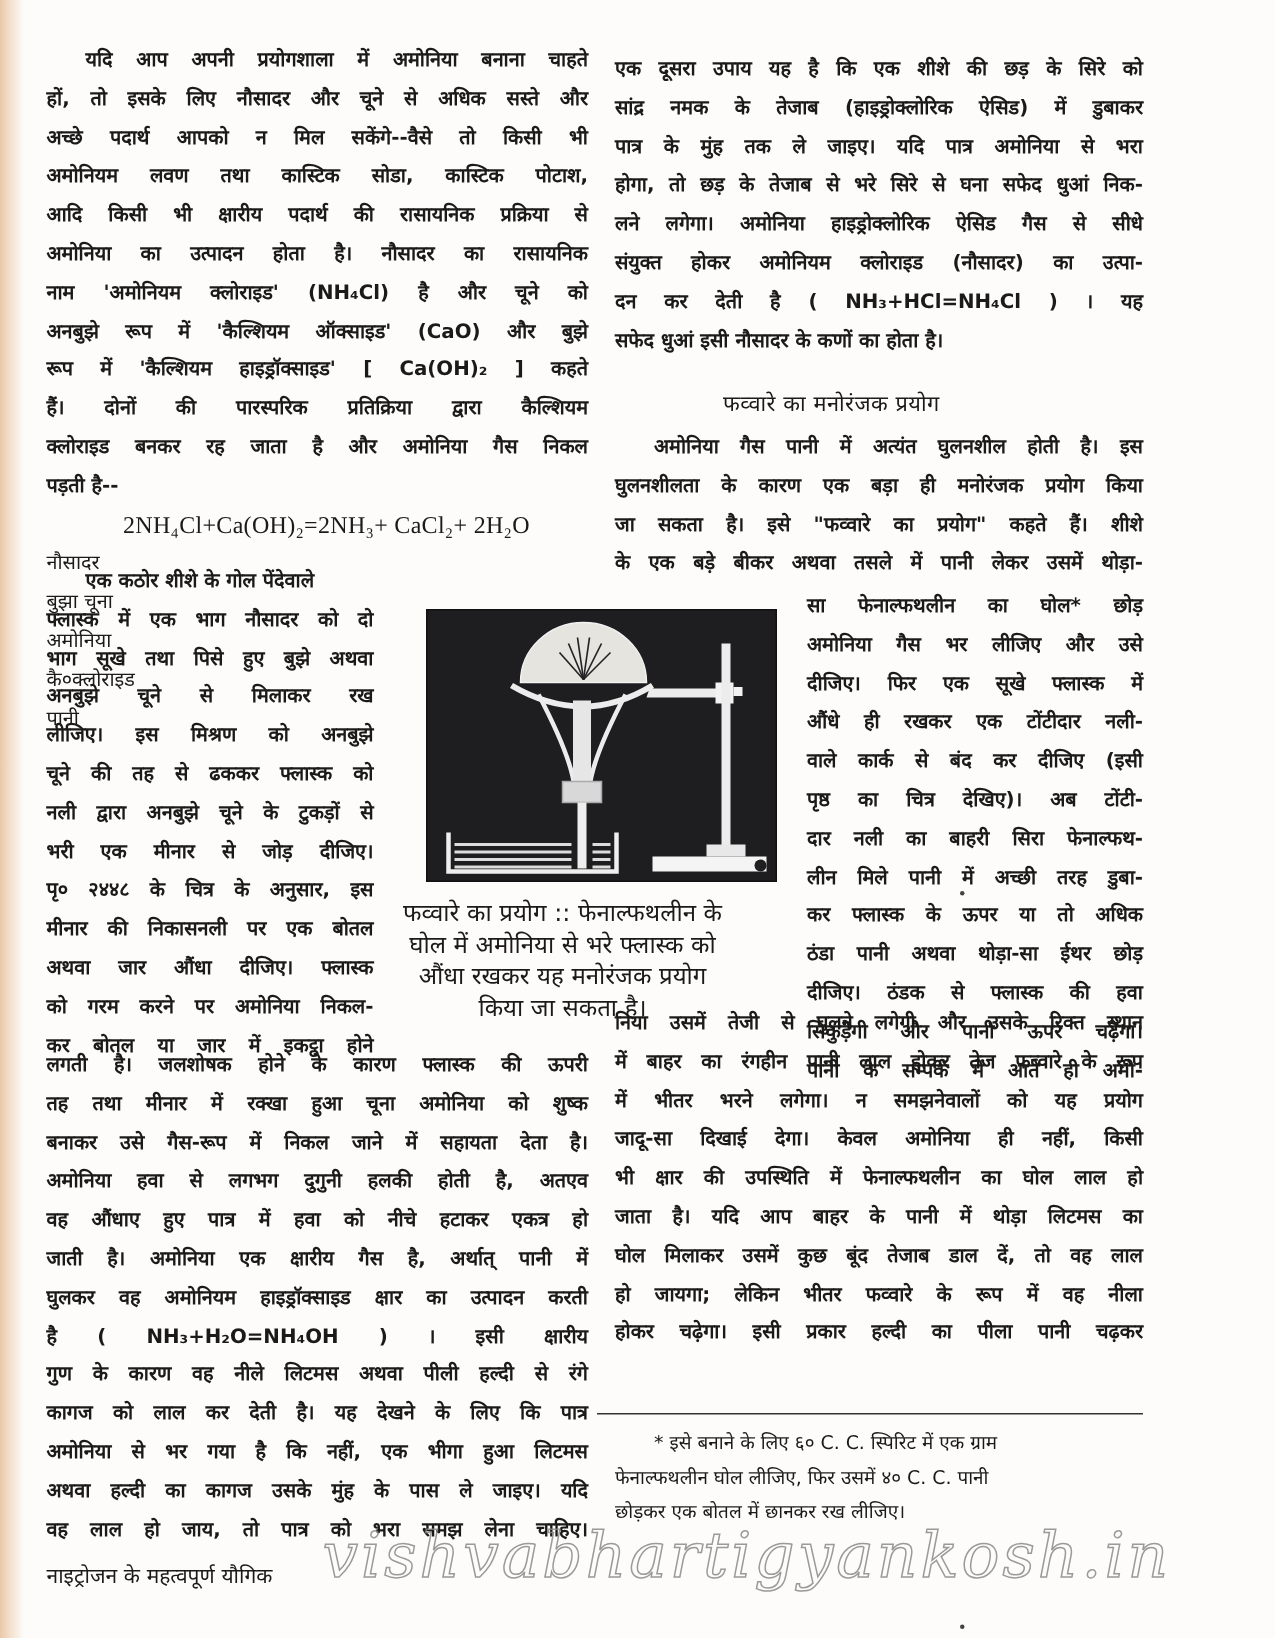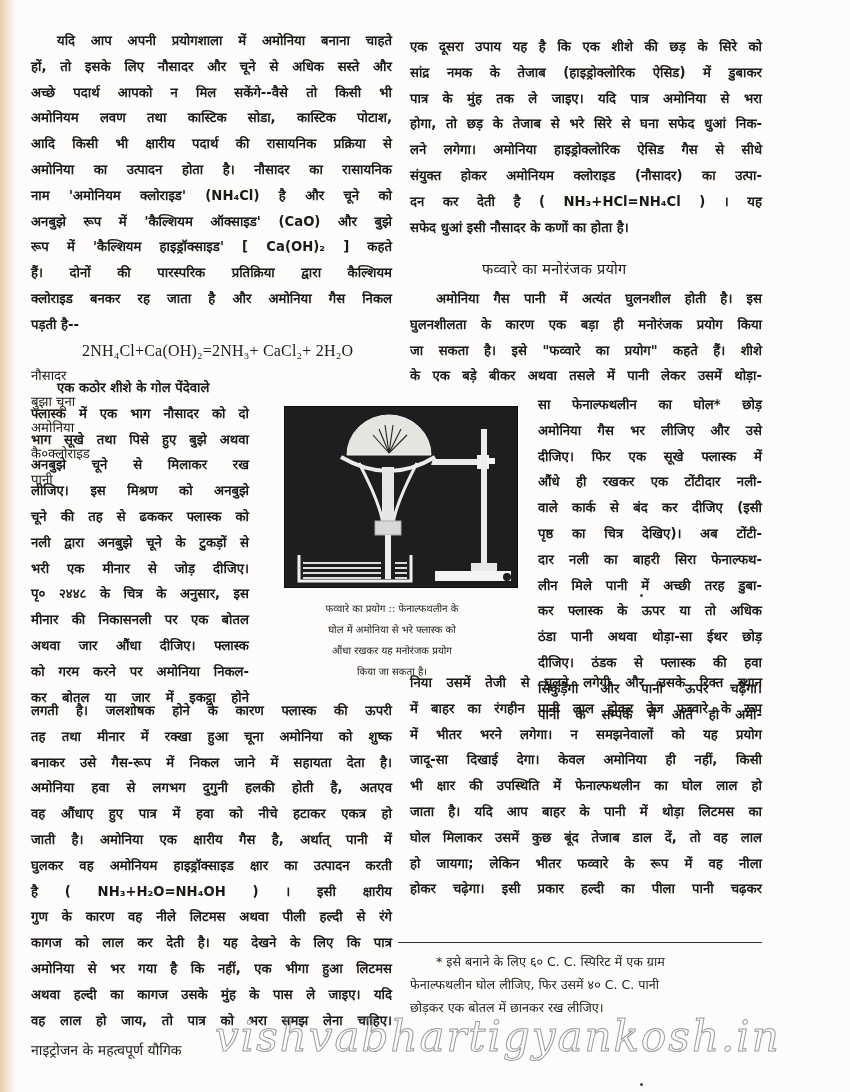--- a/index.html
+++ b/index.html
@@ -29,22 +29,22 @@
   }
   .right-col2 { left: 410px; top: 286px; width: 352px; }
   .narrow-left { left: 31px; top: 378px; width: 218px; }
   .narrow-right { left: 538px; top: 497px; width: 224px; }
   .figure {
     position: absolute; left: 284px; top: 406px; width: 232px; height: 180px;
     background: #1d1d1f; border: 1px solid #111;
   }
   .figure svg { display: block; }
   .caption {
-    position: absolute; left: 281px; top: 598px; width: 222px;
-    font-size: 10px; line-height: 21px; text-align: center; font-weight: normal;
+    position: absolute; left: 264px; top: 598px; width: 222px;
+    font-size: 16px; line-height: 21px; text-align: center; font-weight: normal;
   }
   .full-left { left: 31px; top: 696px; width: 361px; }
   .full-right { left: 410px; top: 696px; width: 352px; }
   .rule { position: absolute; left: 398px; top: 942px; width: 364px; height: 1px; background: #333; }
   .footnote {
     position: absolute; left: 410px; top: 950px; width: 352px;
     font-size: 12.6px; line-height: 23px; font-weight: normal;
   }
   .footer-title { position: absolute; left: 31px; top: 1040px; font-size: 14px; font-weight: normal; }
   .page-number { position: absolute; left: 708px; top: 1088px; font-size: 18px; font-weight: normal; }

